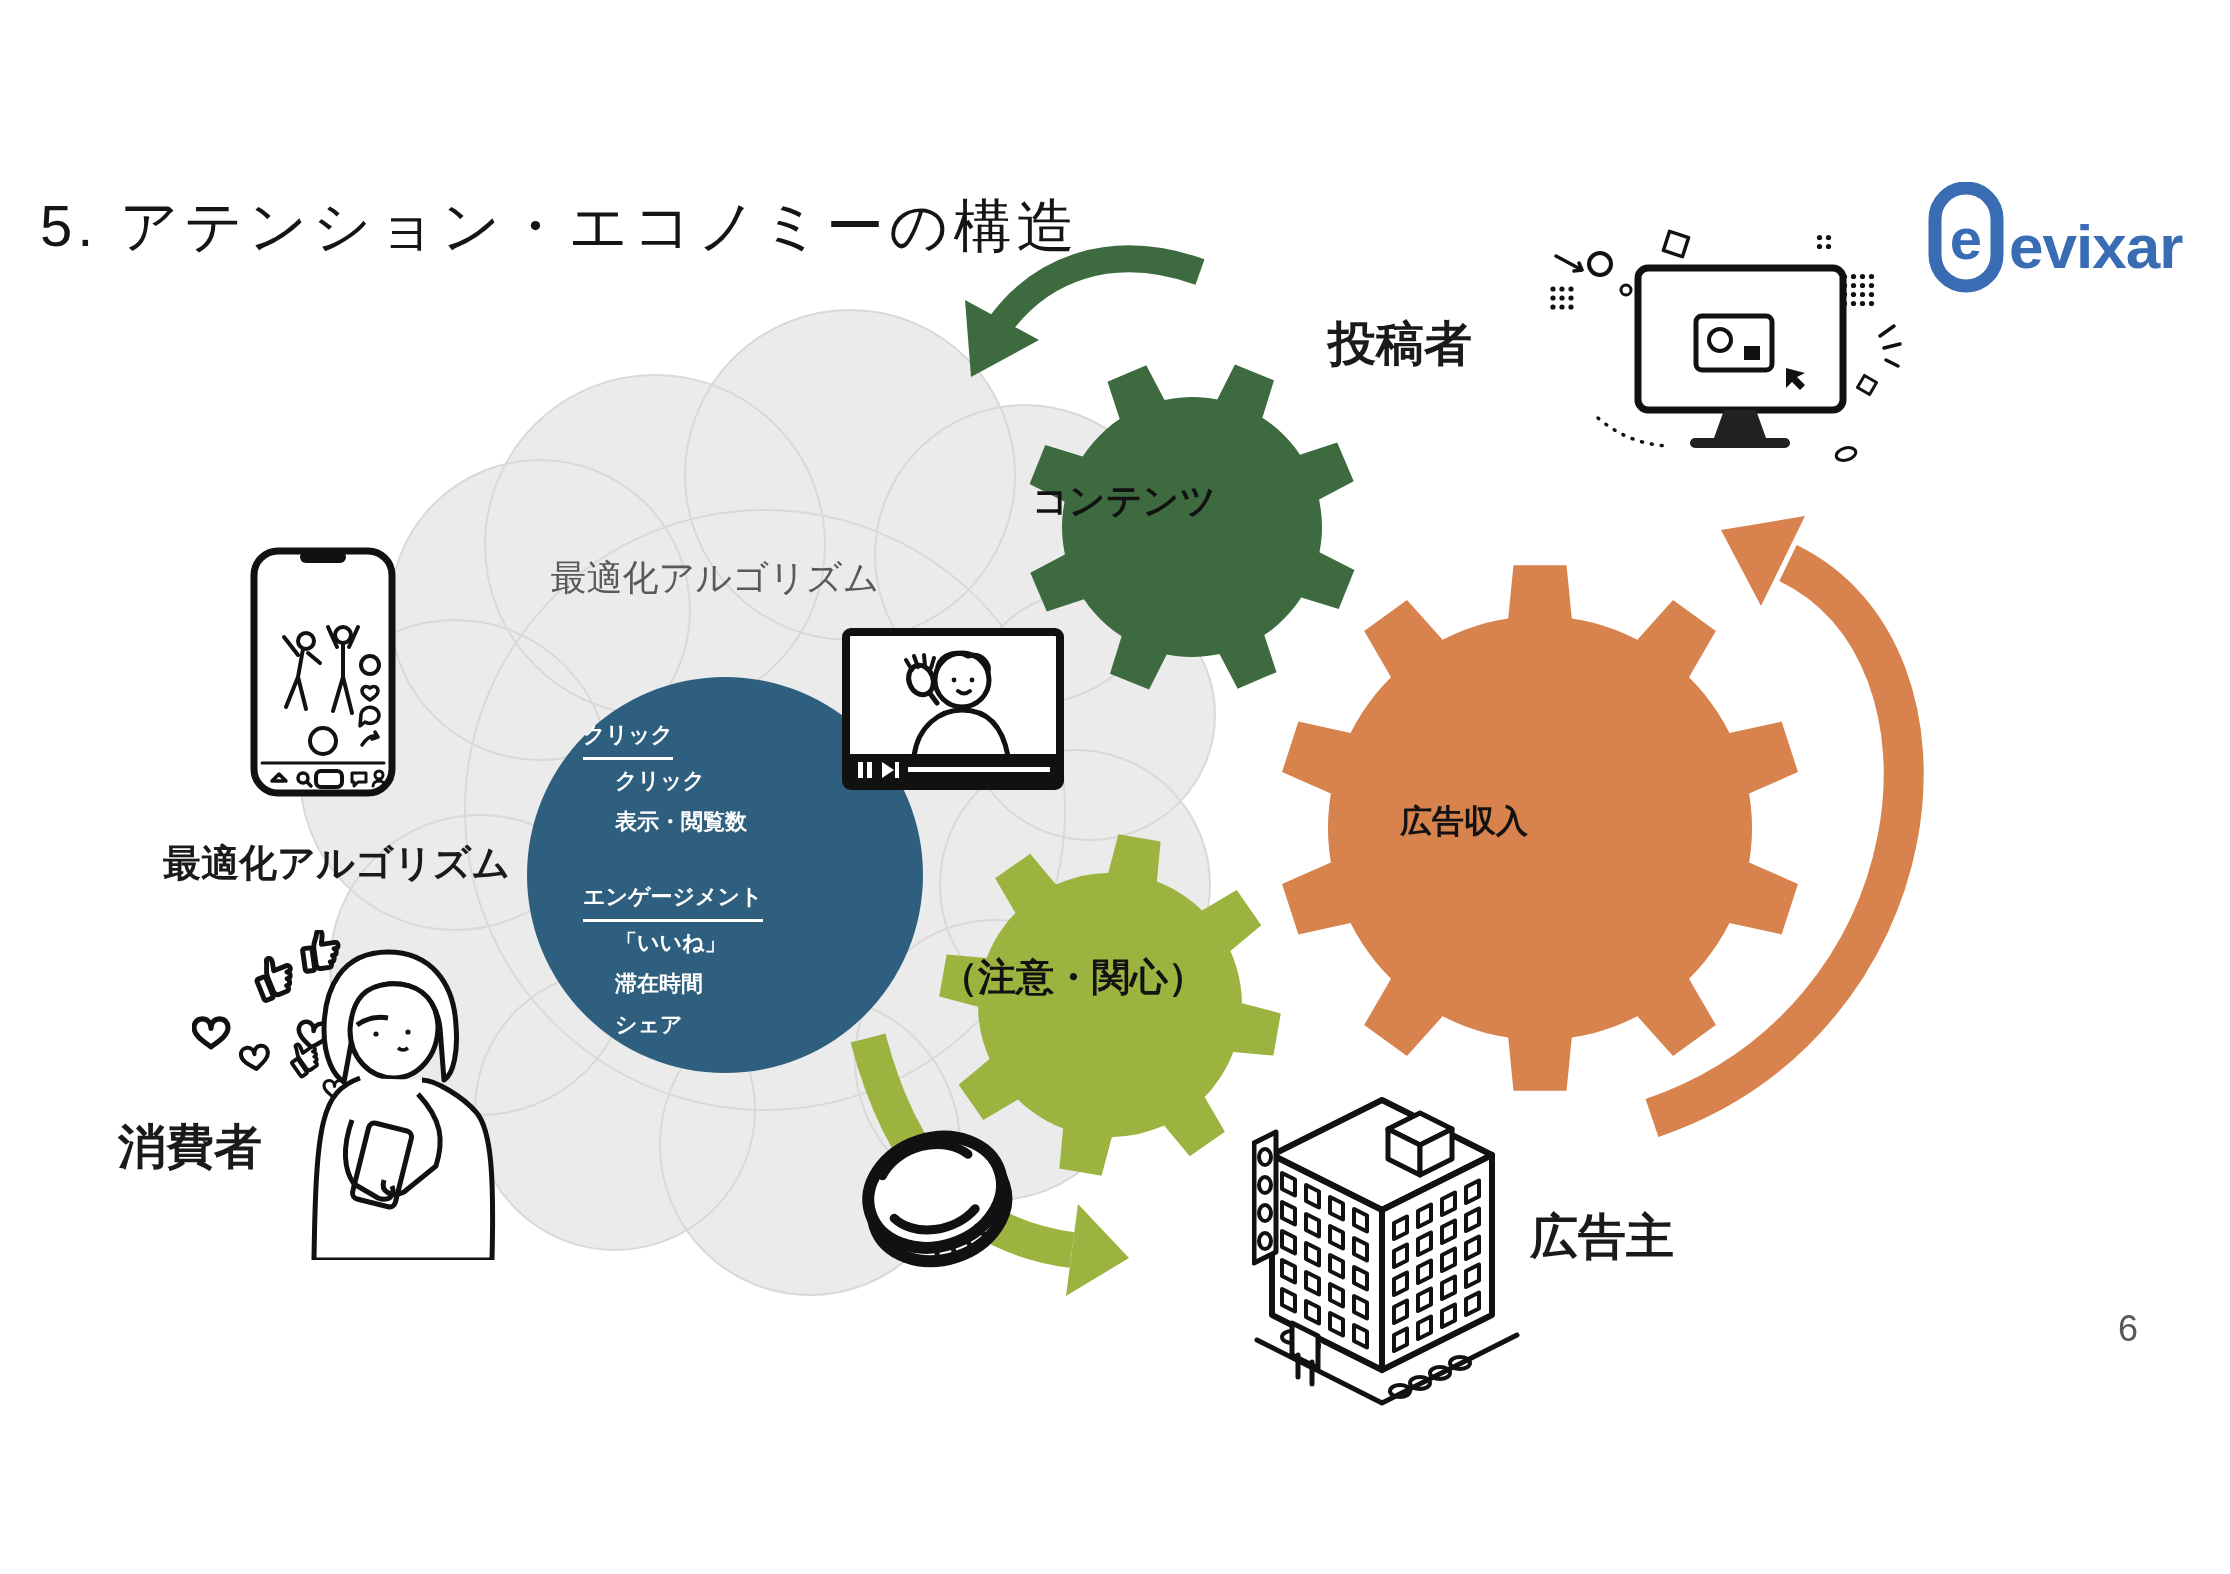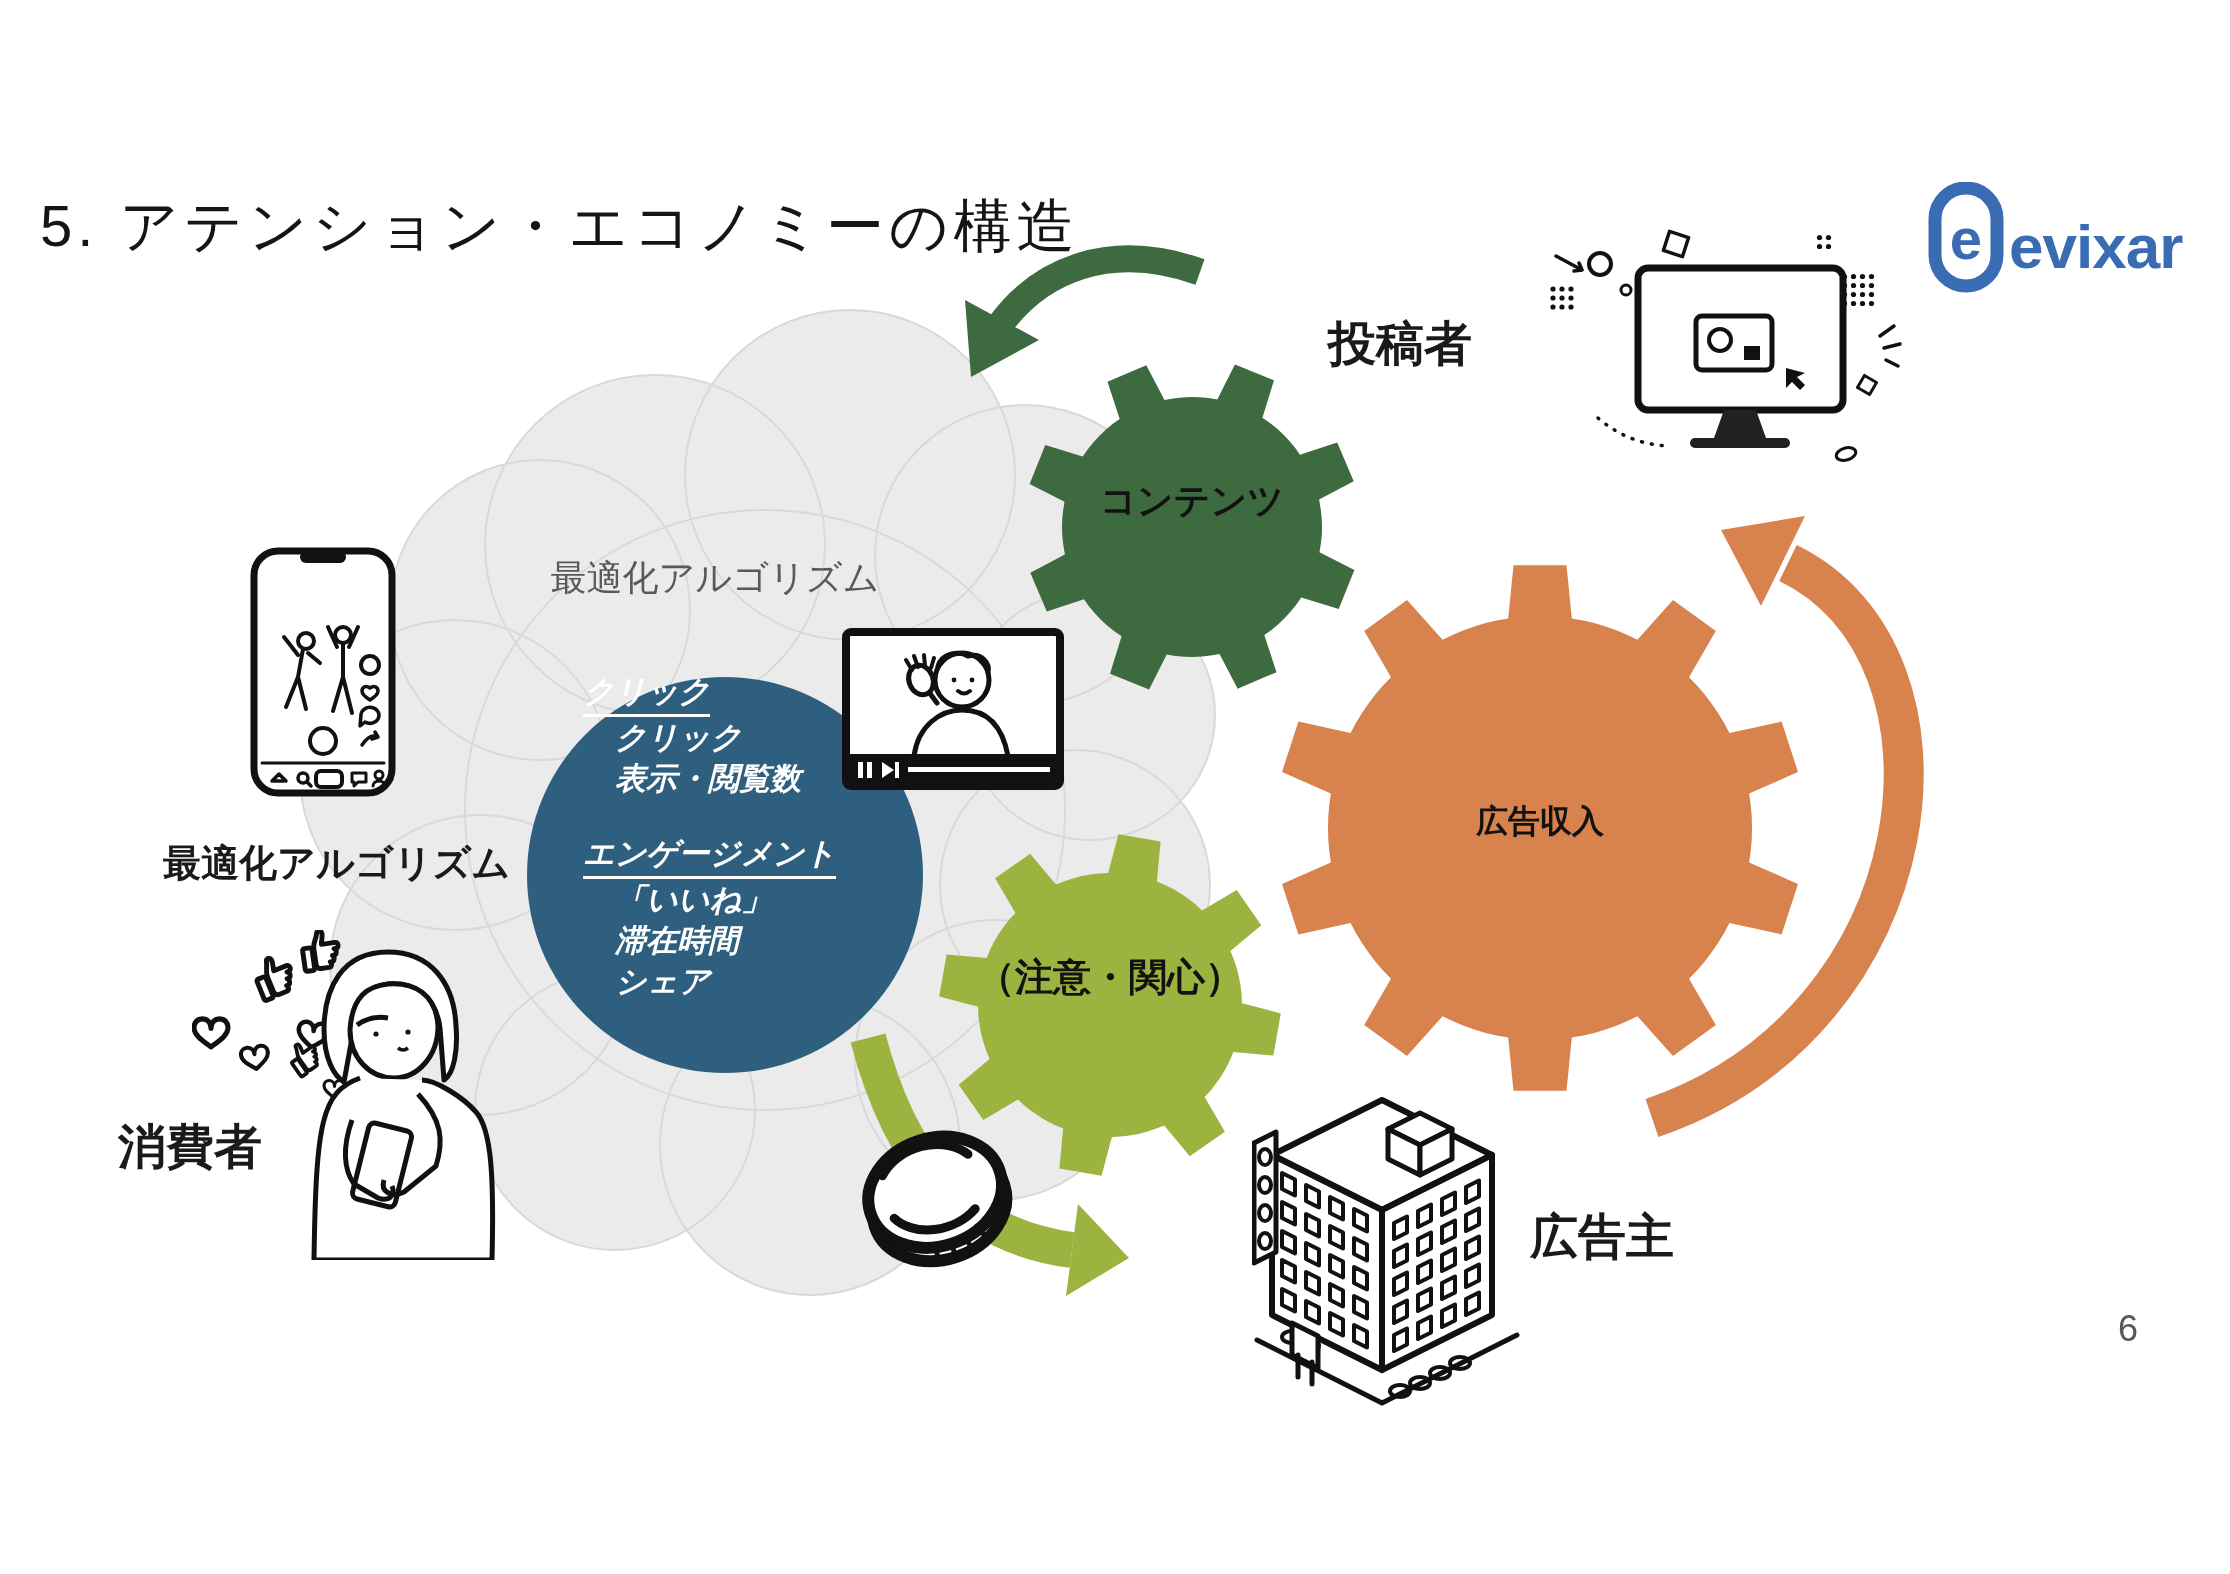--- a/index.html
+++ b/index.html
@@ -15,25 +15,25 @@
     font-weight:500; white-space:nowrap;
   }
   .page-num{left:2118px; top:1308px; font-size:36px; color:#595959;}
   .lbl{font-weight:700; color:#1a1a1a; white-space:nowrap;}
   .lbl-poster{left:1328px; top:312px; font-size:48px;}
   .lbl-advertiser{left:1530px; top:1205px; font-size:48px;}
   .lbl-consumer{left:118px; top:1115px; font-size:48px;}
   .lbl-echo{left:163px; top:838px; font-size:38px;}
   .cloud-title{left:545px; top:468px; width:390px; text-align:center; font-size:48px; font-weight:700;}
   .cloud-sub{left:465px; top:554px; width:500px; text-align:center; font-size:36px; color:#595959;}
-  .metrics{left:583px; top:671px; color:#fff; font-weight:700; font-size:31px; line-height:41px;font-style:italic;}
+  .metrics{left:583px; top:714px; color:#fff; font-weight:700; font-size:22px; line-height:41px;}
   .m-head{width:fit-content; border-bottom:3px solid #fff; padding-bottom:2px;}
   .m-item{padding-left:32px;}
   .m-gap{height:34px;}
-  .gear-label{text-align:center; font-weight:700; color:#121212; white-space:nowrap;}
+  .gear-label{font-weight:700; color:#121212; white-space:nowrap;}
   .gl-content{left:1032px; top:478px; width:320px; font-size:36px; line-height:46px;}
   .gl-attention{left:940px; top:952px; width:340px; font-size:38px; line-height:50px;}
   .gl-ad{left:1400px; top:800px; width:280px; font-size:32px;}
   svg{display:block;}
   .ink{stroke:#111; fill:none; stroke-linecap:round; stroke-linejoin:round;}
   .inkf{stroke:#111; fill:#fff; stroke-linejoin:round;}
 </style>
 </head>
 <body>
 

